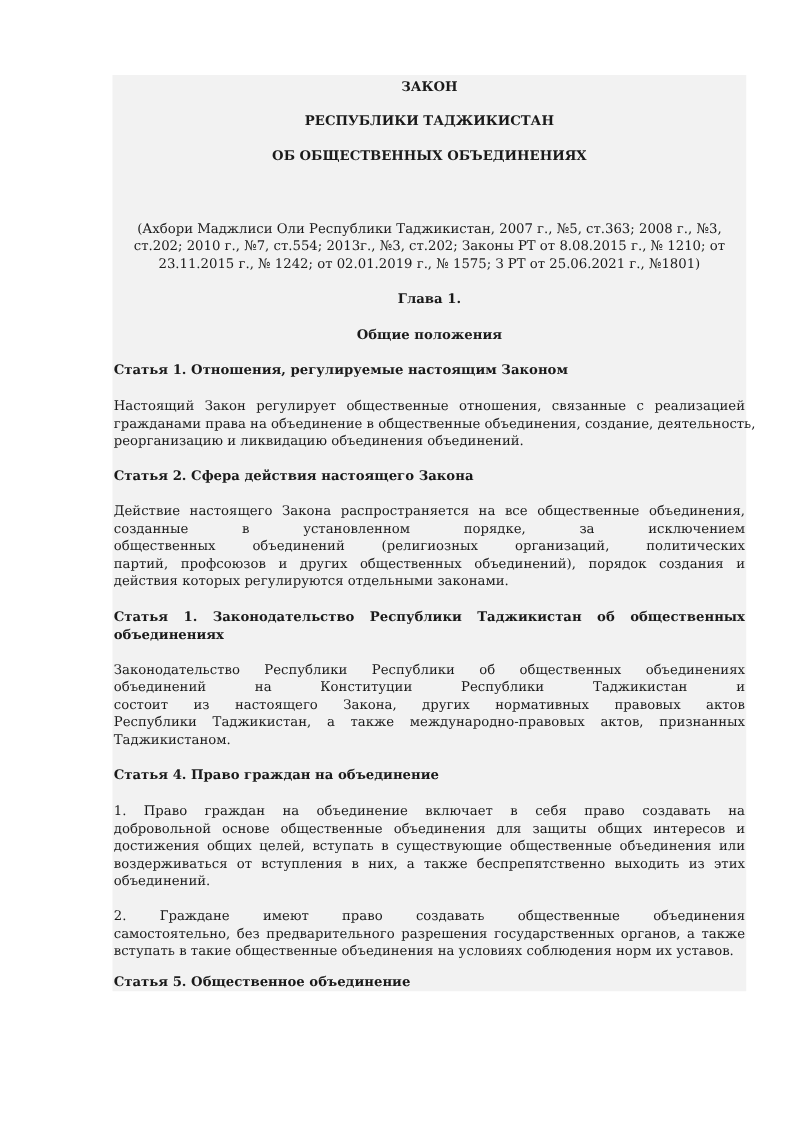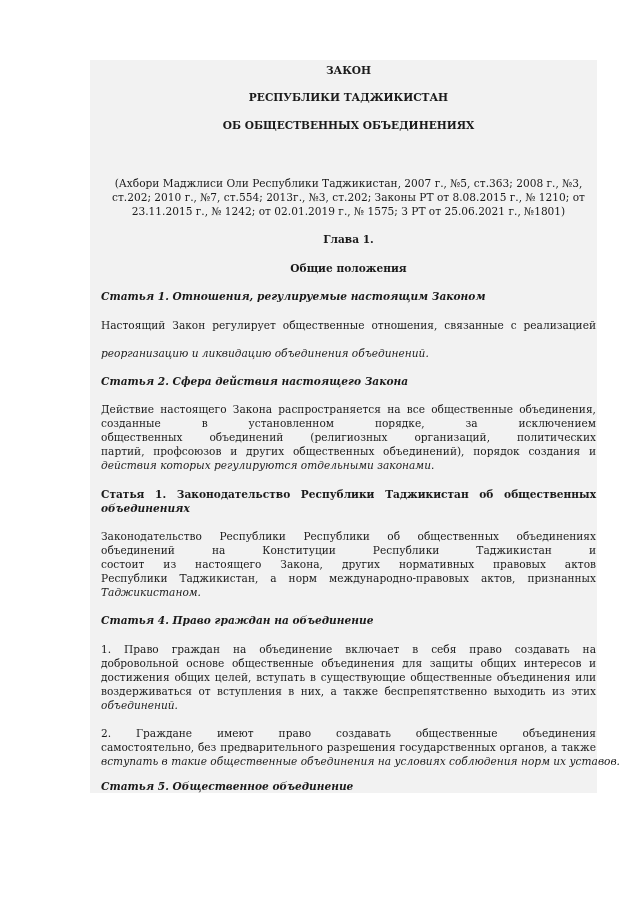--- a/index.html
+++ b/index.html
@@ -18,33 +18,33 @@
     .page {
       position: absolute;
       left: 90px;
       top: 60px;
       width: 507px;
       height: 733px;
       background: #f2f2f2;
     }
     .line {
       position: absolute;
-      left: 11px;
+      left: 1px;
       right: 1px;
       font-size: 10.6px;
       line-height: 14px;
       white-space: nowrap;
     }
     .center { text-align: center; }
     .bold { font-weight: bold; text-align: center; }
     .just {
       text-align: justify;
       text-align-last: justify;
     }
-    .left { text-align: left; font-style: italic; }
+    .left { text-align: left; }
     .title {
       font-size: 10.6px;
       font-weight: bold;
     }
   </style>
 </head>
 <body>
 
 <div class="page">
 
@@ -54,35 +54,36 @@
 
   <div class="line center" style="top:116px">(Ахбори Маджлиси Оли Республики Таджикистан, 2007 г., №5, ст.363; 2008 г., №3,</div>
   <div class="line center" style="top:130px">ст.202; 2010 г., №7, ст.554; 2013г., №3, ст.202; Законы РТ от 8.08.2015 г., № 1210; от</div>
   <div class="line center" style="top:144px">23.11.2015 г., № 1242; от 02.01.2019 г., № 1575; З РТ от 25.06.2021 г., №1801)</div>
 
   <div class="line center bold" style="top:172px">Глава 1.</div>
   <div class="line center bold" style="top:201px">Общие положения</div>
 
   <div class="line left bold" style="top:229px">Статья 1. Отношения, регулируемые настоящим Законом</div>
   <div class="line just" style="top:258px">Настоящий Закон регулирует общественные отношения, связанные с реализацией</div>
+  <div class="line just" style="top:272px">гражданами права на объединение в общественные объединения, создание, деятельность,</div>
   <div class="line left" style="top:286px">реорганизацию и ликвидацию объединения объединений.</div>
 
   <div class="line left bold" style="top:314px">Статья 2. Сфера действия настоящего Закона</div>
   <div class="line just" style="top:342px">Действие настоящего Закона распространяется на все общественные объединения,</div>
   <div class="line just" style="top:356px">созданные в установленном порядке, за исключением</div>
   <div class="line just" style="top:384px">партий, профсоюзов и других общественных объединений), порядок создания и</div>
   <div class="line just" style="top:370px">общественных объединений (религиозных организаций, политических</div>
   <div class="line left" style="top:398px">действия которых регулируются отдельными законами.</div>
 
   <div class="line just bold" style="top:427px">Статья 1. Законодательство Республики Таджикистан об общественных</div>
   <div class="line left bold" style="top:441px">объединениях</div>
   <div class="line just" style="top:469px">Законодательство Республики Республики об общественных объединениях</div>
   <div class="line just" style="top:483px">объединений на Конституции Республики Таджикистан и</div>
   <div class="line just" style="top:497px">состоит из настоящего Закона, других нормативных правовых актов</div>
-  <div class="line just" style="top:511px">Республики Таджикистан, а норм международно-правовых актов, признанных</div>
+  <div class="line just" style="top:511px">Республики Таджикистан, а также международно-правовых актов, признанных</div>
   <div class="line left" style="top:525px">Таджикистаном.</div>
 
   <div class="line left bold" style="top:553px">Статья 4. Право граждан на объединение</div>
   <div class="line just" style="top:582px">1. Право граждан на объединение включает в себя право создавать на</div>
   <div class="line just" style="top:596px">добровольной основе общественные объединения для защиты общих интересов и</div>
   <div class="line just" style="top:610px">достижения общих целей, вступать в существующие общественные объединения или</div>
   <div class="line just" style="top:624px">воздерживаться от вступления в них, а также беспрепятственно выходить из этих</div>
   <div class="line left" style="top:638px">объединений.</div>
 
   <div class="line just" style="top:666px">2. Граждане имеют право создавать общественные объединения</div>

